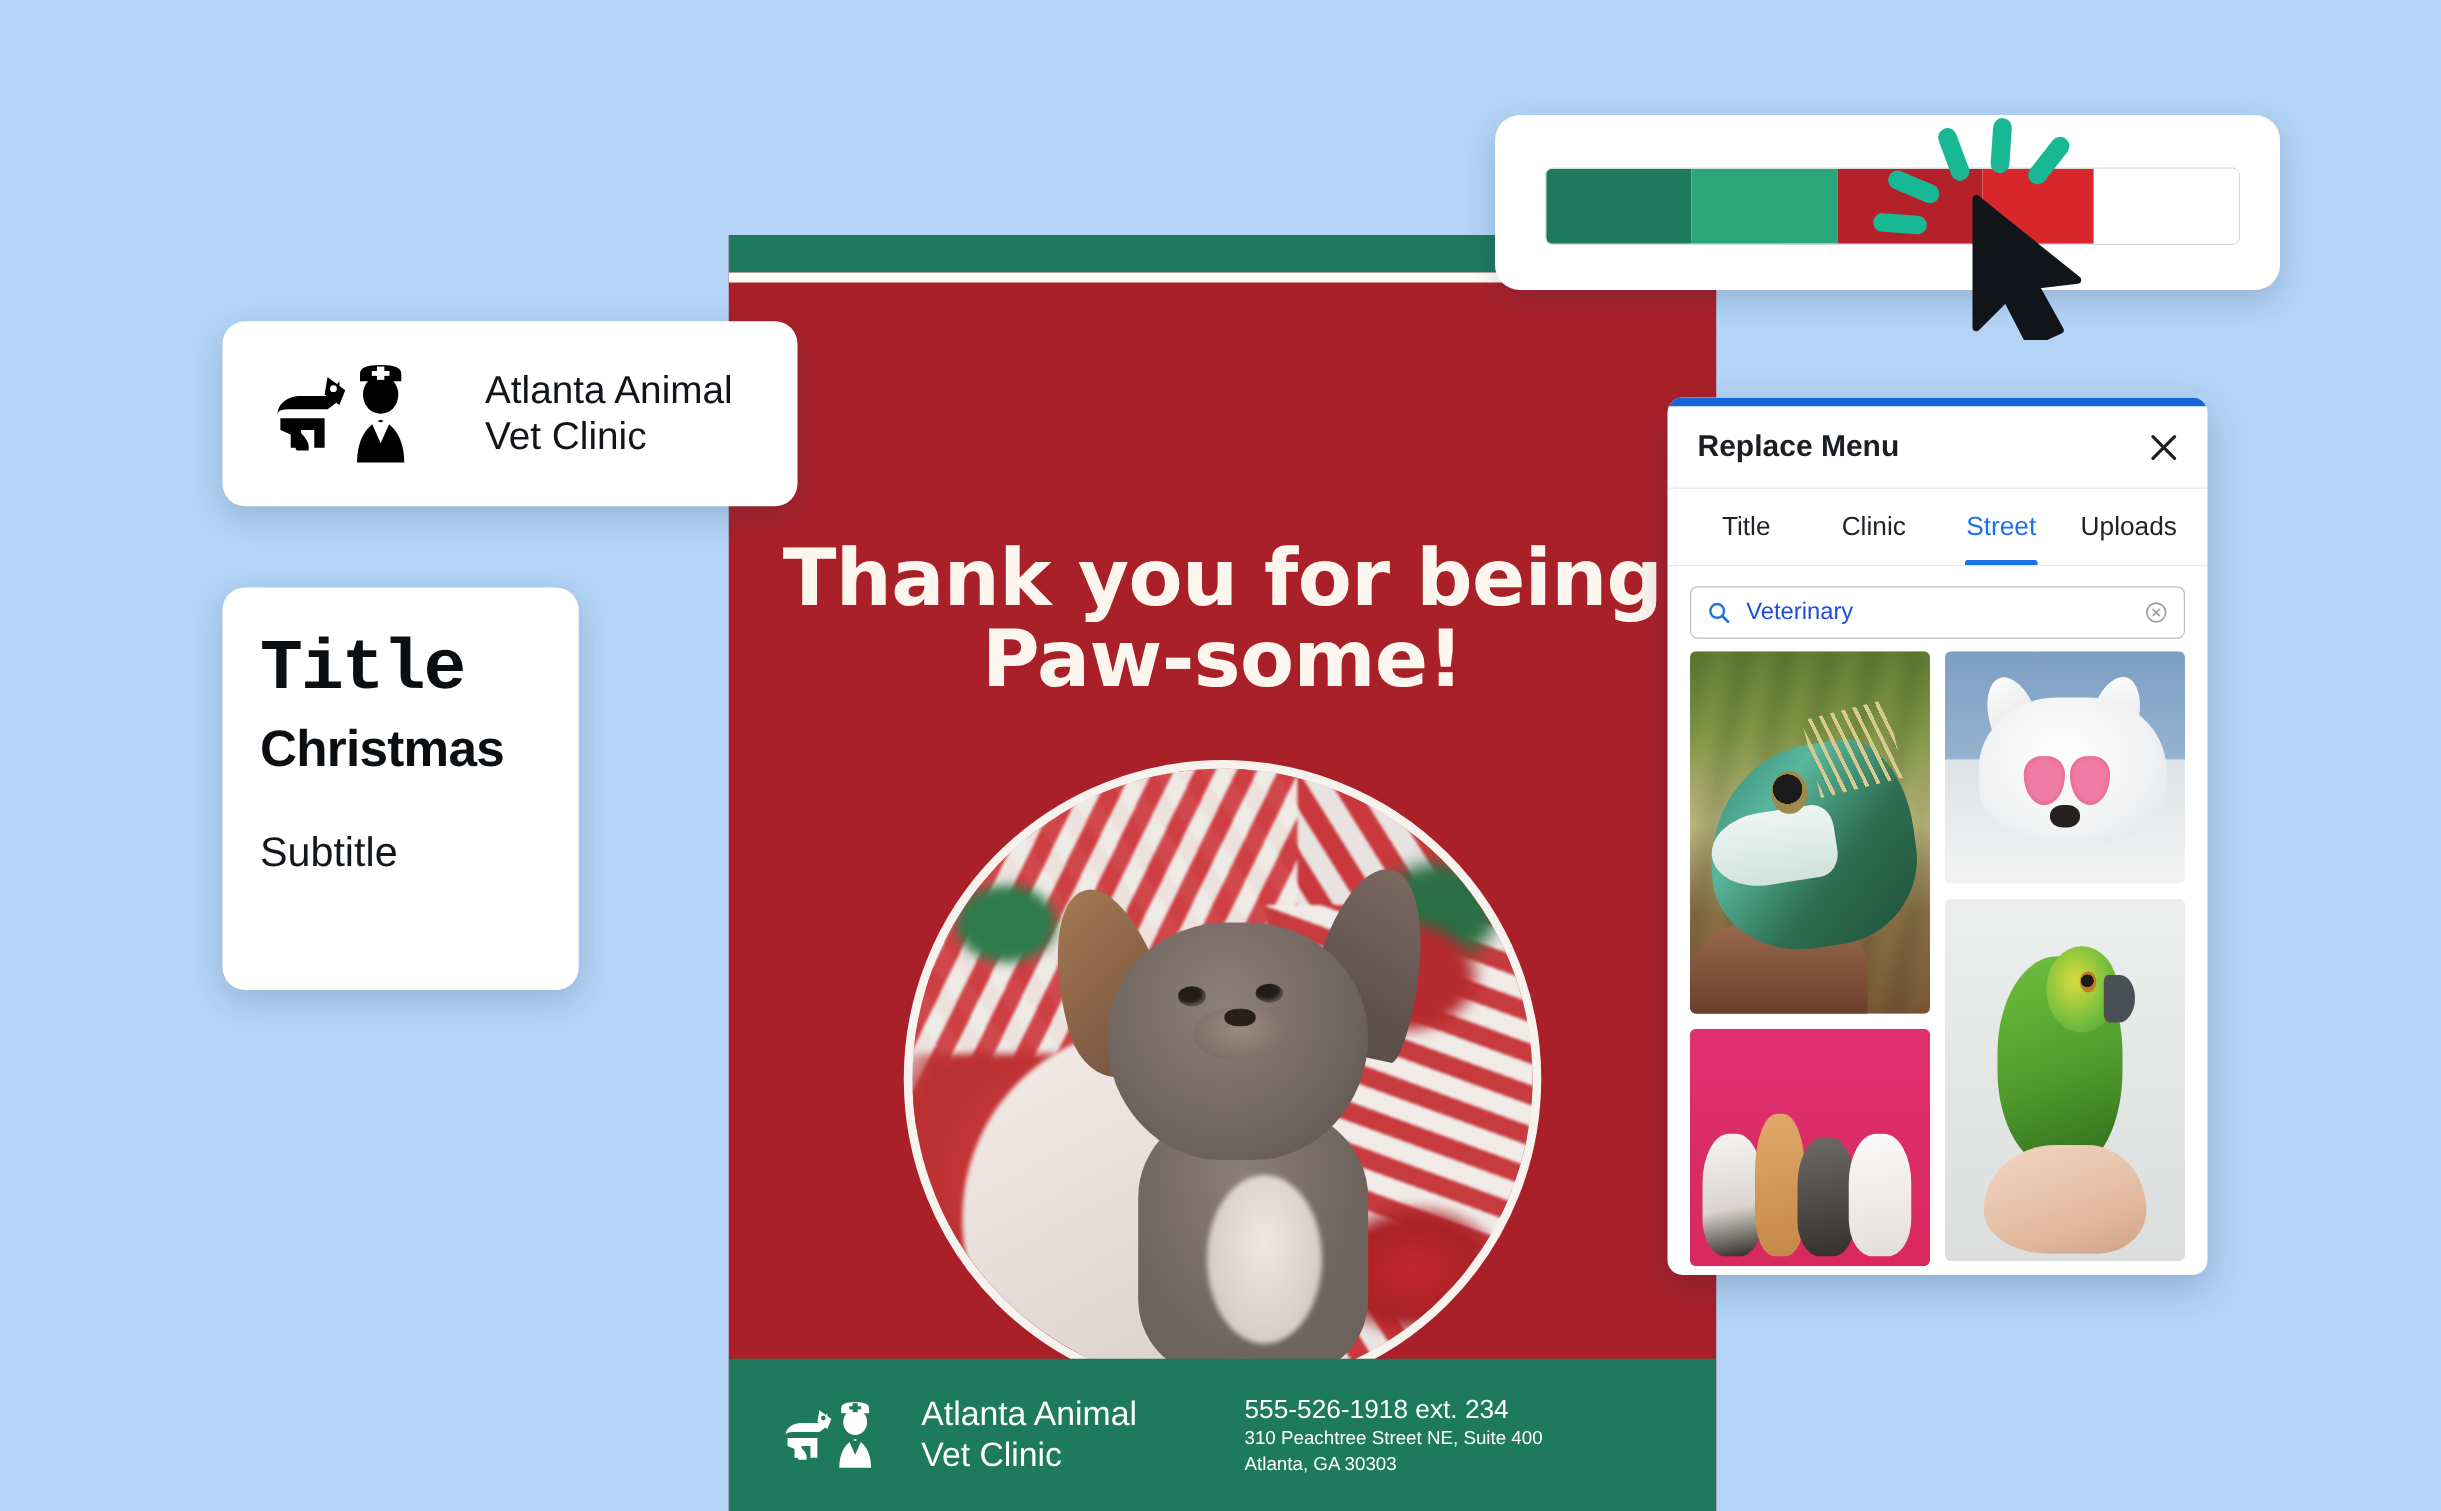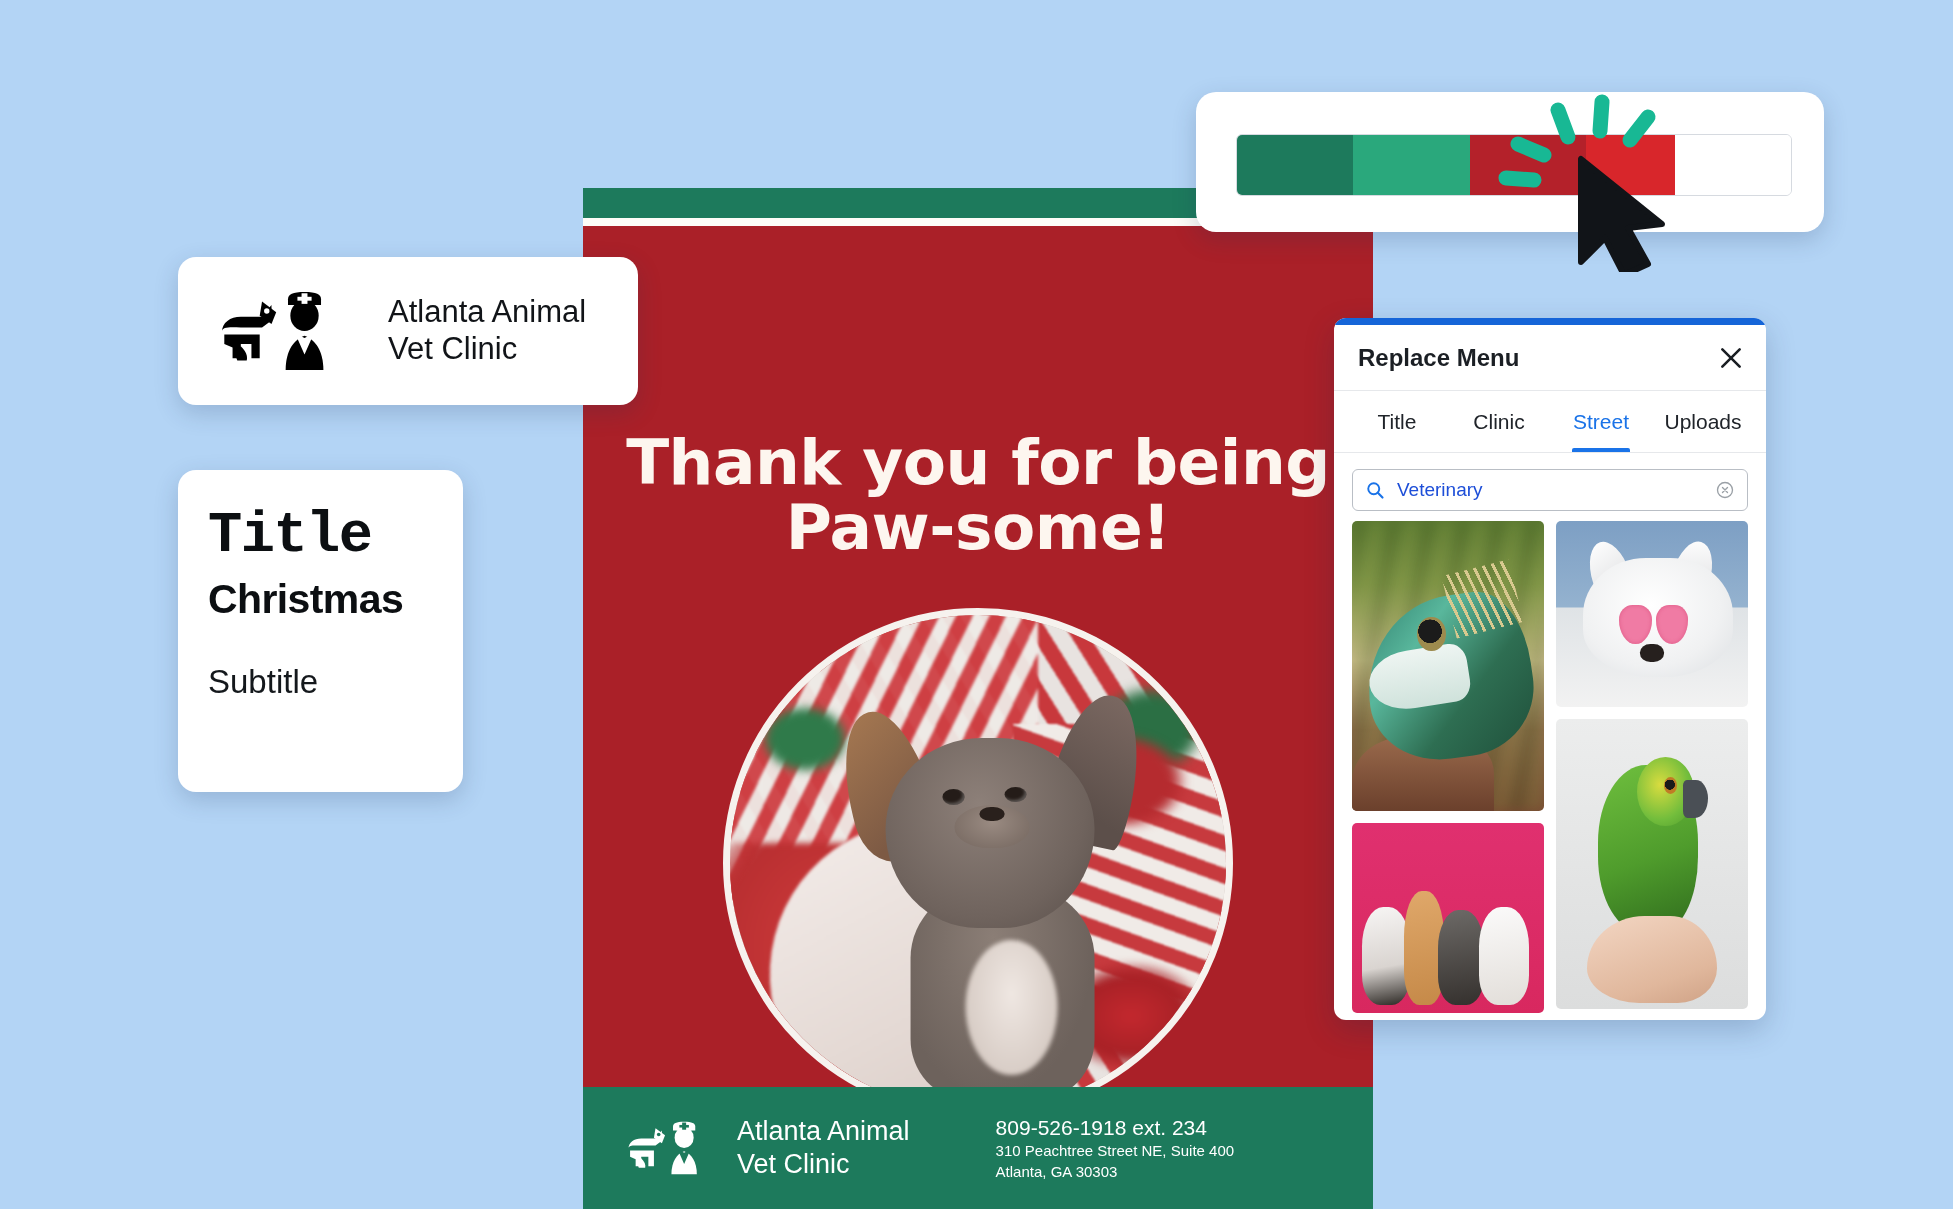--- a/index.html
+++ b/index.html
@@ -389,21 +389,21 @@
         <path d="M60 17 h28 v-5 c0 -4 -4 -6 -14 -6 s-14 2 -14 6 z"></path>
         <rect x="71.5" y="7" width="5" height="9" fill="#1d7a5c"></rect>
         <rect x="68" y="10" width="12" height="3.3" fill="#1d7a5c"></rect>
         <path d="M58 72 c0 -16 7 -26 16 -29 l0 0 c9 3 16 13 16 29 z"></path>
         <path d="M66 41 l8 18 8 -18 -8 4 z" fill="#1d7a5c"></path>
       </g>
     </svg>
     <div id="footer-brand">Atlanta Animal
 Vet Clinic</div>
     <div id="footer-contact">
-      <div id="footer-phone">809-526-1918 ext. 234</div>
+      <div id="footer-phone">555-526-1918 ext. 234</div>
       <div id="footer-addr1">310 Peachtree Street NE, Suite 400</div>
       <div id="footer-addr2">Atlanta, GA 30303</div>
     </div>
   </div>
 </div>
 
 <div id="logo-card" class="card">
   <svg id="logo-card-icon" viewBox="0 0 120 78">
     <g fill="#000000">
       <path d="M6 42 h30 v20 h-7 v-12 h-9 v12 h-7 v-9 l-7 -3 z"></path>

